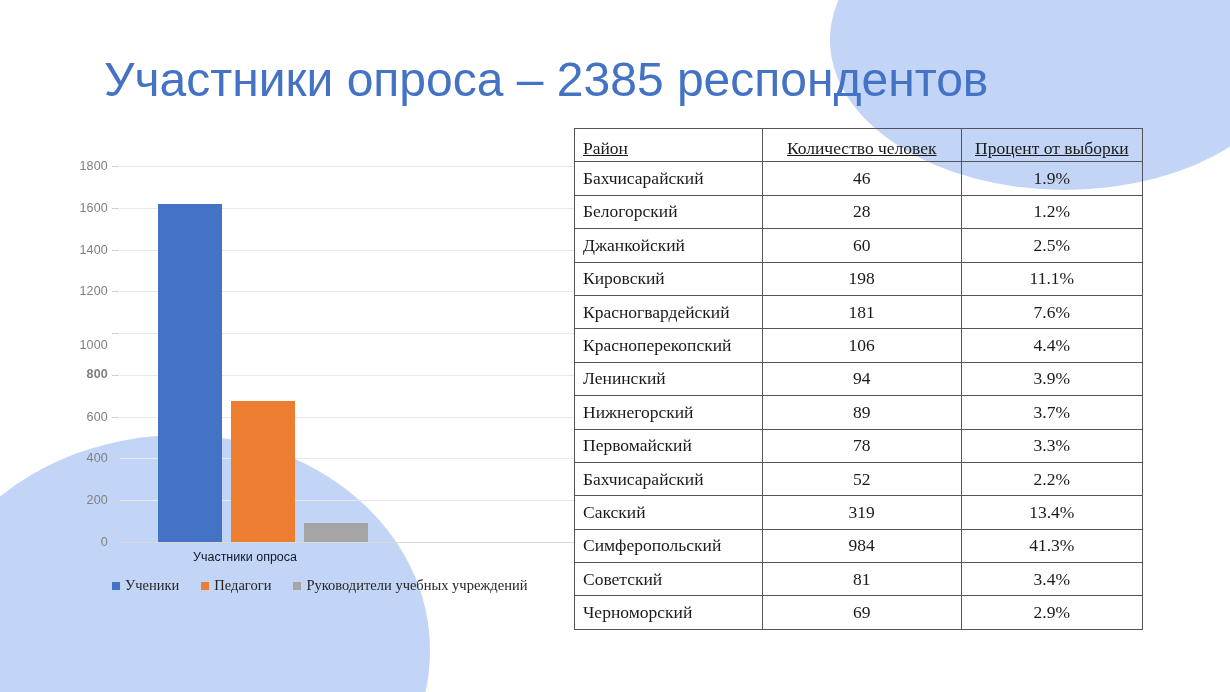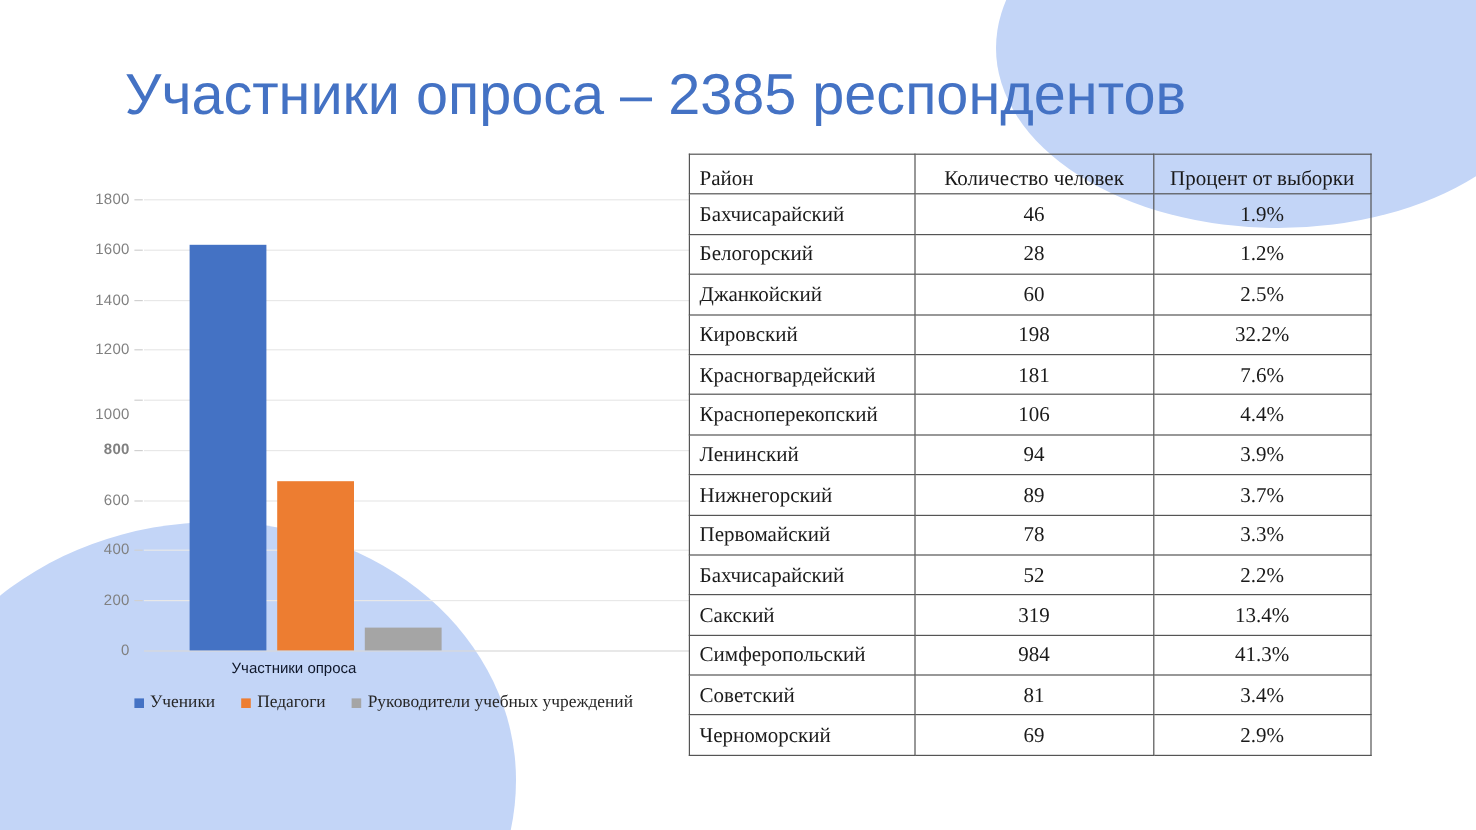--- a/index.html
+++ b/index.html
@@ -99,21 +99,21 @@
     color:#1a1a1a;
     background:transparent;
   }
   table td, table th{
     border:1px solid #555555;
     height:33.4px;
     padding:0 8px;
     font-weight:400;
     box-sizing:border-box;
   }
-  th{background:transparent;}
+  th{background:transparent;text-decoration:underline;}
   .col-name{width:190px;text-align:left;}
   .col-count{width:208px;text-align:center;}
   .col-pct{width:191px;text-align:center;}
   thead th{vertical-align:bottom;padding-bottom:2px;}
   thead .col-name{vertical-align:bottom;}
   thead .hdr-center{text-align:center;}
 </style>
 </head>
 <body>
 
@@ -199,21 +199,21 @@
             <td class="col-pct">1.2%</td>
           </tr>
           <tr>
             <td class="col-name">Джанкойский</td>
             <td class="col-count">60</td>
             <td class="col-pct">2.5%</td>
           </tr>
           <tr>
             <td class="col-name">Кировский</td>
             <td class="col-count">198</td>
-            <td class="col-pct">32.2%</td>
+            <td class="col-pct">11.1%</td>
           </tr>
           <tr>
             <td class="col-name">Красногвардейский</td>
             <td class="col-count">181</td>
             <td class="col-pct">7.6%</td>
           </tr>
           <tr>
             <td class="col-name">Красноперекопский</td>
             <td class="col-count">106</td>
             <td class="col-pct">4.4%</td>

